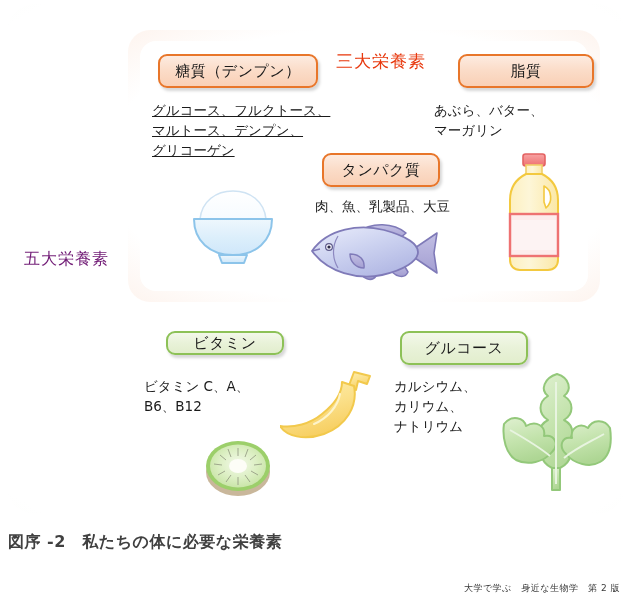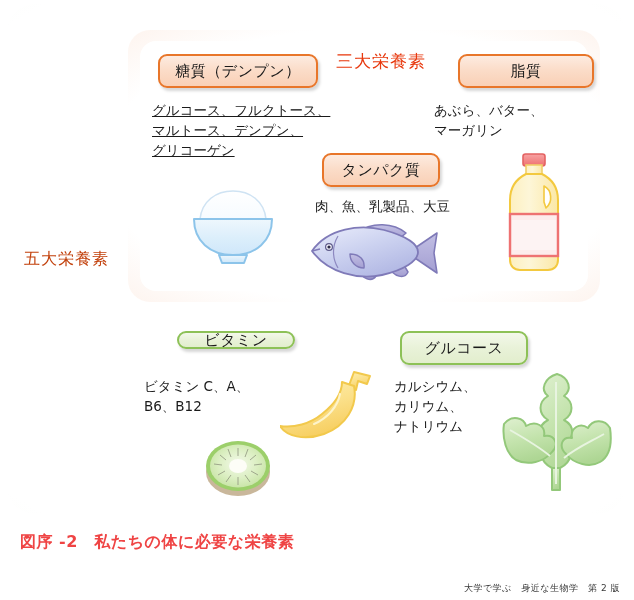--- a/index.html
+++ b/index.html
@@ -79,39 +79,39 @@
     background: linear-gradient(180deg, #fdebe0 0%, #fbdcc8 48%, #f9d0b6 100%);
   }
   .pill.green {
     border: 2px solid #8dc157;
     background: linear-gradient(180deg, #f3f8ea 0%, #e9f2d9 48%, #e2eecd 100%);
   }
 
   #pill-carbs  { left: 158px; top: 54px;  width: 160px; height: 34px; }
   #pill-fat    { left: 458px; top: 54px;  width: 136px; height: 34px; }
   #pill-protein{ left: 322px; top: 153px; width: 118px; height: 34px; }
-  #pill-vitamin{ left: 177px; top: 331px; width: 118px; height: 18px; }
+  #pill-vitamin{ left: 166px; top: 331px; width: 118px; height: 24px; }
   #pill-mineral{ left: 400px; top: 331px; width: 128px; height: 34px; }
 
   
   #three-nutrients-heading {
     position: absolute;
     left: 336px;
     top: 50px;
     font-size: 17px;
     color: #e8380d;
     letter-spacing: 1px;
     white-space: nowrap;
   }
   #five-nutrients-heading {
     position: absolute;
     left: 24px;
     top: 249px;
     font-size: 16px;
-    color: #c2410c;
+    color: #701a75;
     letter-spacing: 1px;
     white-space: nowrap;
   }
 
   
   .desc {
     position: absolute;
     font-size: 13.5px;
     line-height: 20px;
     color: #1a1a1a;
@@ -119,25 +119,25 @@
   }
   #desc-carbs   { left: 152px; top: 100px; width: 220px; text-decoration: underline; }
   #desc-fat     { left: 434px; top: 100px; width: 160px; }
   #desc-protein { left: 315px; top: 196px; width: 190px; }
   #desc-vitamin { left: 144px; top: 376px; width: 150px; }
   #desc-mineral { left: 394px; top: 376px; width: 150px; }
 
   
   #figure-caption {
     position: absolute;
-    left: 20px;
+    left: 8px;
     top: 532px;
     font-size: 16px;
     font-weight: bold;
-    color: #ef4444;
+    color: #404040;
     letter-spacing: 0.5px;
     white-space: nowrap;
   }
   #book-footer {
     position: absolute;
     right: 14px;
     top: 582px;
     font-size: 9px;
     color: #3a3a3a;
     letter-spacing: 0.5px;

